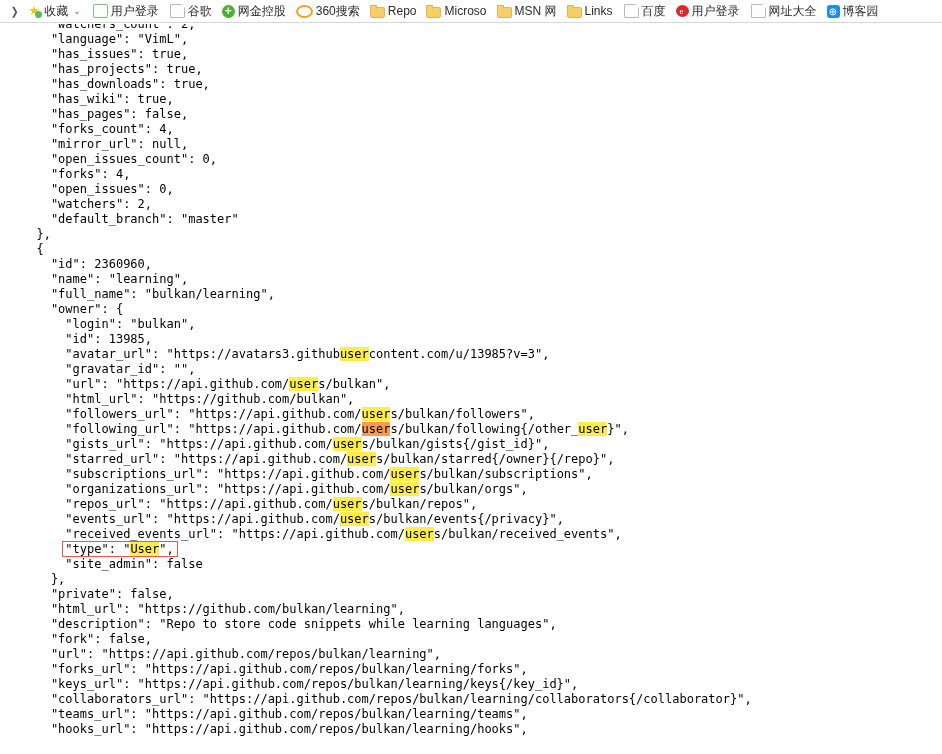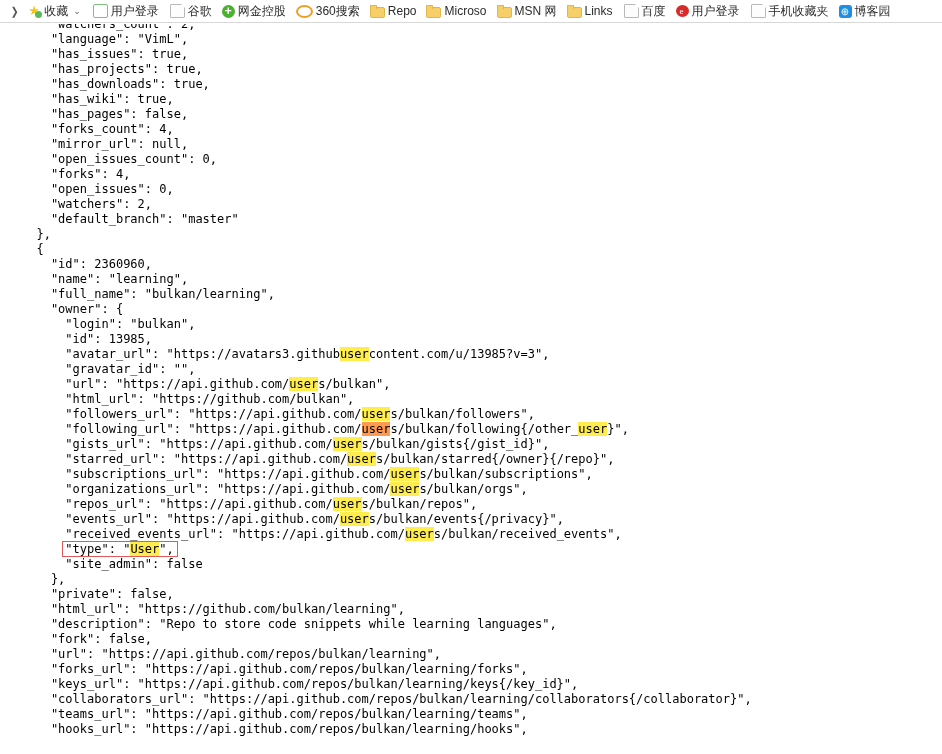--- a/index.html
+++ b/index.html
@@ -255,21 +255,21 @@
     <div class="bm-item">
       <span class="bm-ico ico-page"></span>
       <span class="bm-label">百度</span>
     </div>
     <div class="bm-item">
       <span class="bm-ico ico-at-circle"></span>
       <span class="bm-label">用户登录</span>
     </div>
     <div class="bm-item">
       <span class="bm-ico ico-page"></span>
-      <span class="bm-label">手机收藏夹</span>
+      <span class="bm-label">网址大全</span>
     </div>
     <div class="bm-item">
       <span class="bm-ico ico-blog"></span>
       <span class="bm-label">博客园</span>
     </div>
   </div>
 
 <div id="json-view">
   <pre id="json-pre">    "watchers_count": 2,
     "language": "VimL",

